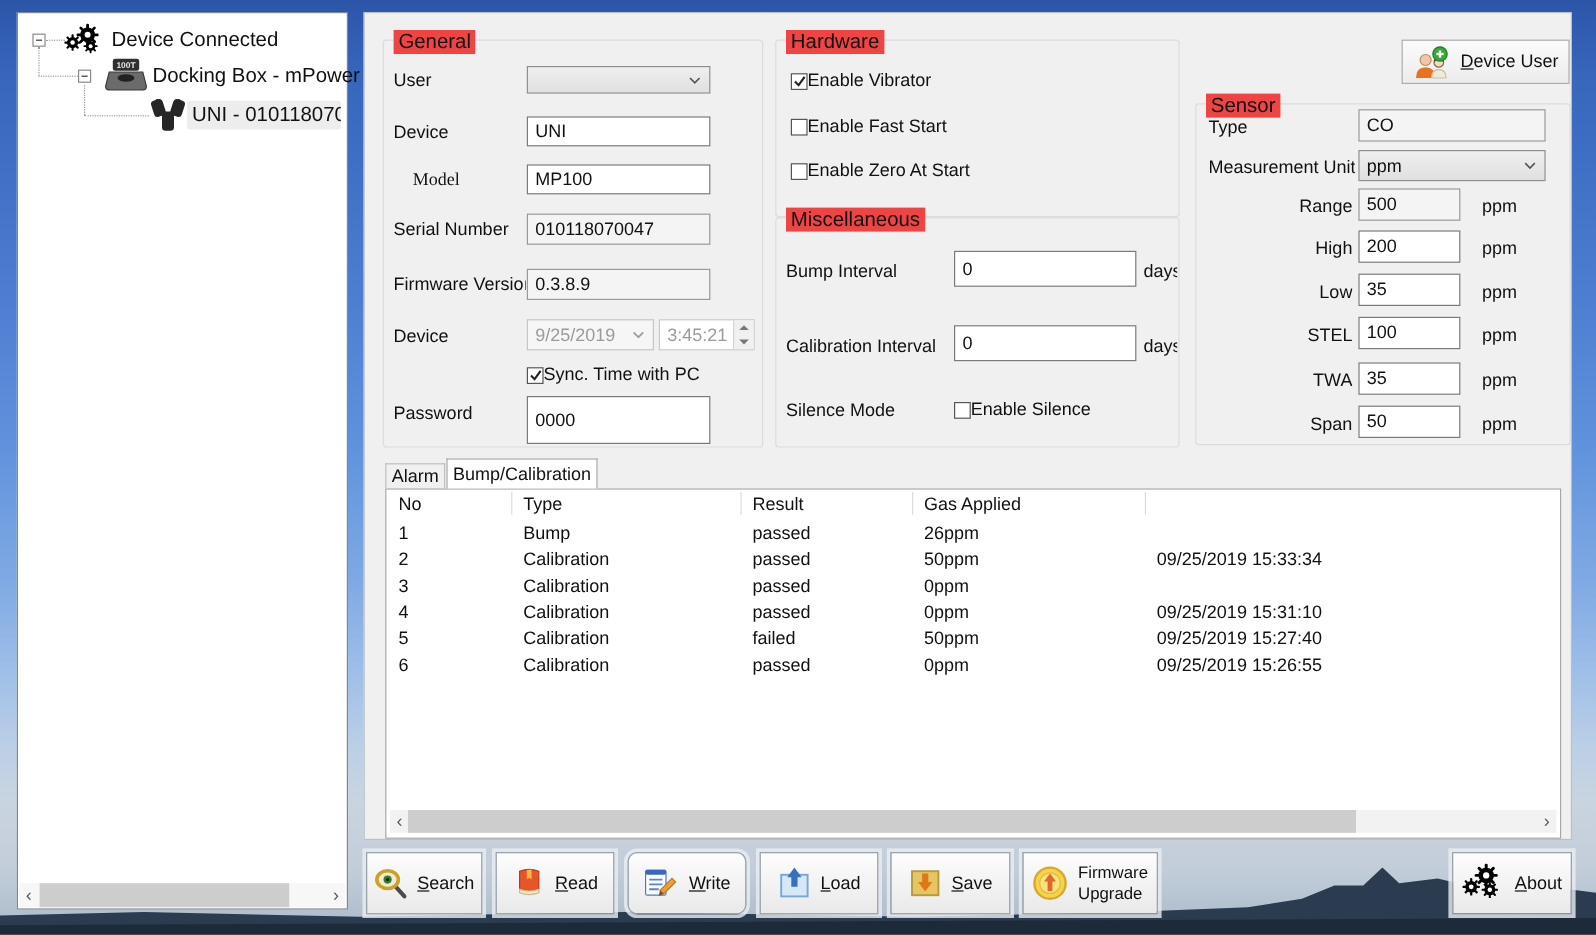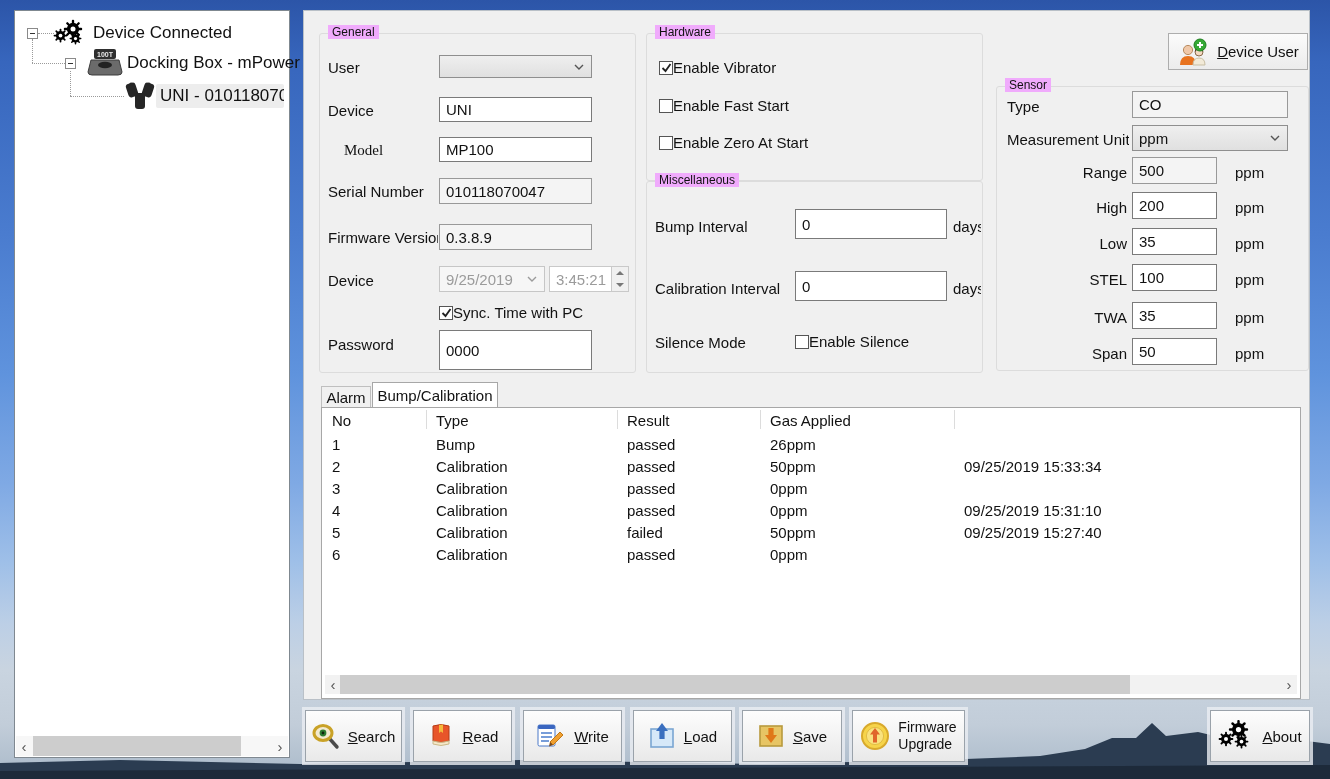--- a/index.html
+++ b/index.html
@@ -28,21 +28,21 @@
 
   
   .hscroll { position:absolute; display:flex; align-items:center; background:#f7f7f7; }
   .scroll-arrow { width:16px; text-align:center; color:#555; font-size:15px; line-height:17px; cursor:default; }
   .scroll-thumb { background:#cdcdcd; height:100%; position:absolute; }
 
   
   #main-panel { left:303px; top:10px; width:1007px; height:690px;
     background:#f0f0f0; border:1px solid #b9c0c7; }
   .grp { position:absolute; border:1px solid #dcdcdc; border-radius:3px; }
-  .grp-title { position:absolute; top:-9px; left:8px; background:#f0abfc; padding:0 4px; font-size:12px; }
+  .grp-title { position:absolute; top:-9px; left:8px; background:#ef4444; padding:0 4px; font-size:17px; }
   .lbl { position:absolute; white-space:nowrap; overflow:hidden; }
   .input { position:absolute; background:#fff; border:1px solid #7a7a7a;
     display:flex; align-items:center; padding-left:6px; font-size:15px; }
   .input.ro { background:#f4f4f4; border-color:#999; }
   .combo { position:absolute; background:linear-gradient(#efefef,#e0e0e0); border:1px solid #8f8f8f;
     display:flex; align-items:center; padding-left:6px; font-size:15px; }
   .combo .chev { margin-left:auto; margin-right:7px; }
   .combo.disabled { color:#9b9b9b; background:#f2f2f2; border-color:#c6c6c6; }
   .cb { width:14px; height:14px; background:#fff; border:1px solid #555; display:inline-flex;
     align-items:center; justify-content:center; flex:none; }
@@ -397,20 +397,21 @@
         <div>Calibration</div>
         <div>failed</div>
         <div>50ppm</div>
         <div>09/25/2019 15:27:40</div>
     </div>
     <div class="tr" style="top:135px;">
       <div>6</div>
         <div>Calibration</div>
         <div>passed</div>
         <div>0ppm</div>
+        <div>09/25/2019 15:26:55</div>
     </div>
 
     <div class="hscroll" style="left:3px; right:3px; bottom:4px; height:19px; background:#f2f2f2;">
       <span class="scroll-arrow">‹</span>
       <span class="scroll-thumb" style="left:15px; width:790px;"></span>
       <span class="scroll-arrow" style="margin-left:auto;">›</span>
     </div>
   </div>
 </div>
 
@@ -426,21 +427,21 @@
 
 <div class="toolbtn" style="left:413px; width:99px;">
   <svg width="28" height="28">
     <path d="M6,4 Q14,1 22,4 L22,19 Q14,22 6,19 Z" fill="#e8552a" stroke="#b63c16"></path>
     <path d="M6,19 Q14,22 22,19 L22,22 Q14,25 6,22 Z" fill="#f4e8c8" stroke="#cbb98a"></path>
     <path d="M12,3 L16,2.6 L16,11 L14,9.4 L12,11 Z" fill="#f5b93c"></path>
   </svg>
   <span class="btn-label">Read</span>
 </div>
 
-<div class="toolbtn" style="left:523px; width:99px;">
+<div class="toolbtn" style="left:523px; width:99px;border-radius:8px;">
   <svg width="30" height="28">
     <rect x="2" y="3" width="17" height="21" rx="1.5" fill="#fff" stroke="#4a78c8"></rect>
     <rect x="2" y="3" width="17" height="4" rx="1.5" fill="#3a66c0"></rect>
     <line x1="5" y1="11" x2="16" y2="11" stroke="#5585d0" stroke-width="1.6"></line>
     <line x1="5" y1="15" x2="16" y2="15" stroke="#5585d0" stroke-width="1.6"></line>
     <line x1="5" y1="19" x2="13" y2="19" stroke="#5585d0" stroke-width="1.6"></line>
     <polygon points="14,20 24,10 27,13 17,23" fill="#f0a030" stroke="#c07818"></polygon>
     <polygon points="14,20 17,23 13,24.5" fill="#7a4a1f"></polygon>
   </svg>
   <span class="btn-label">Write</span>

